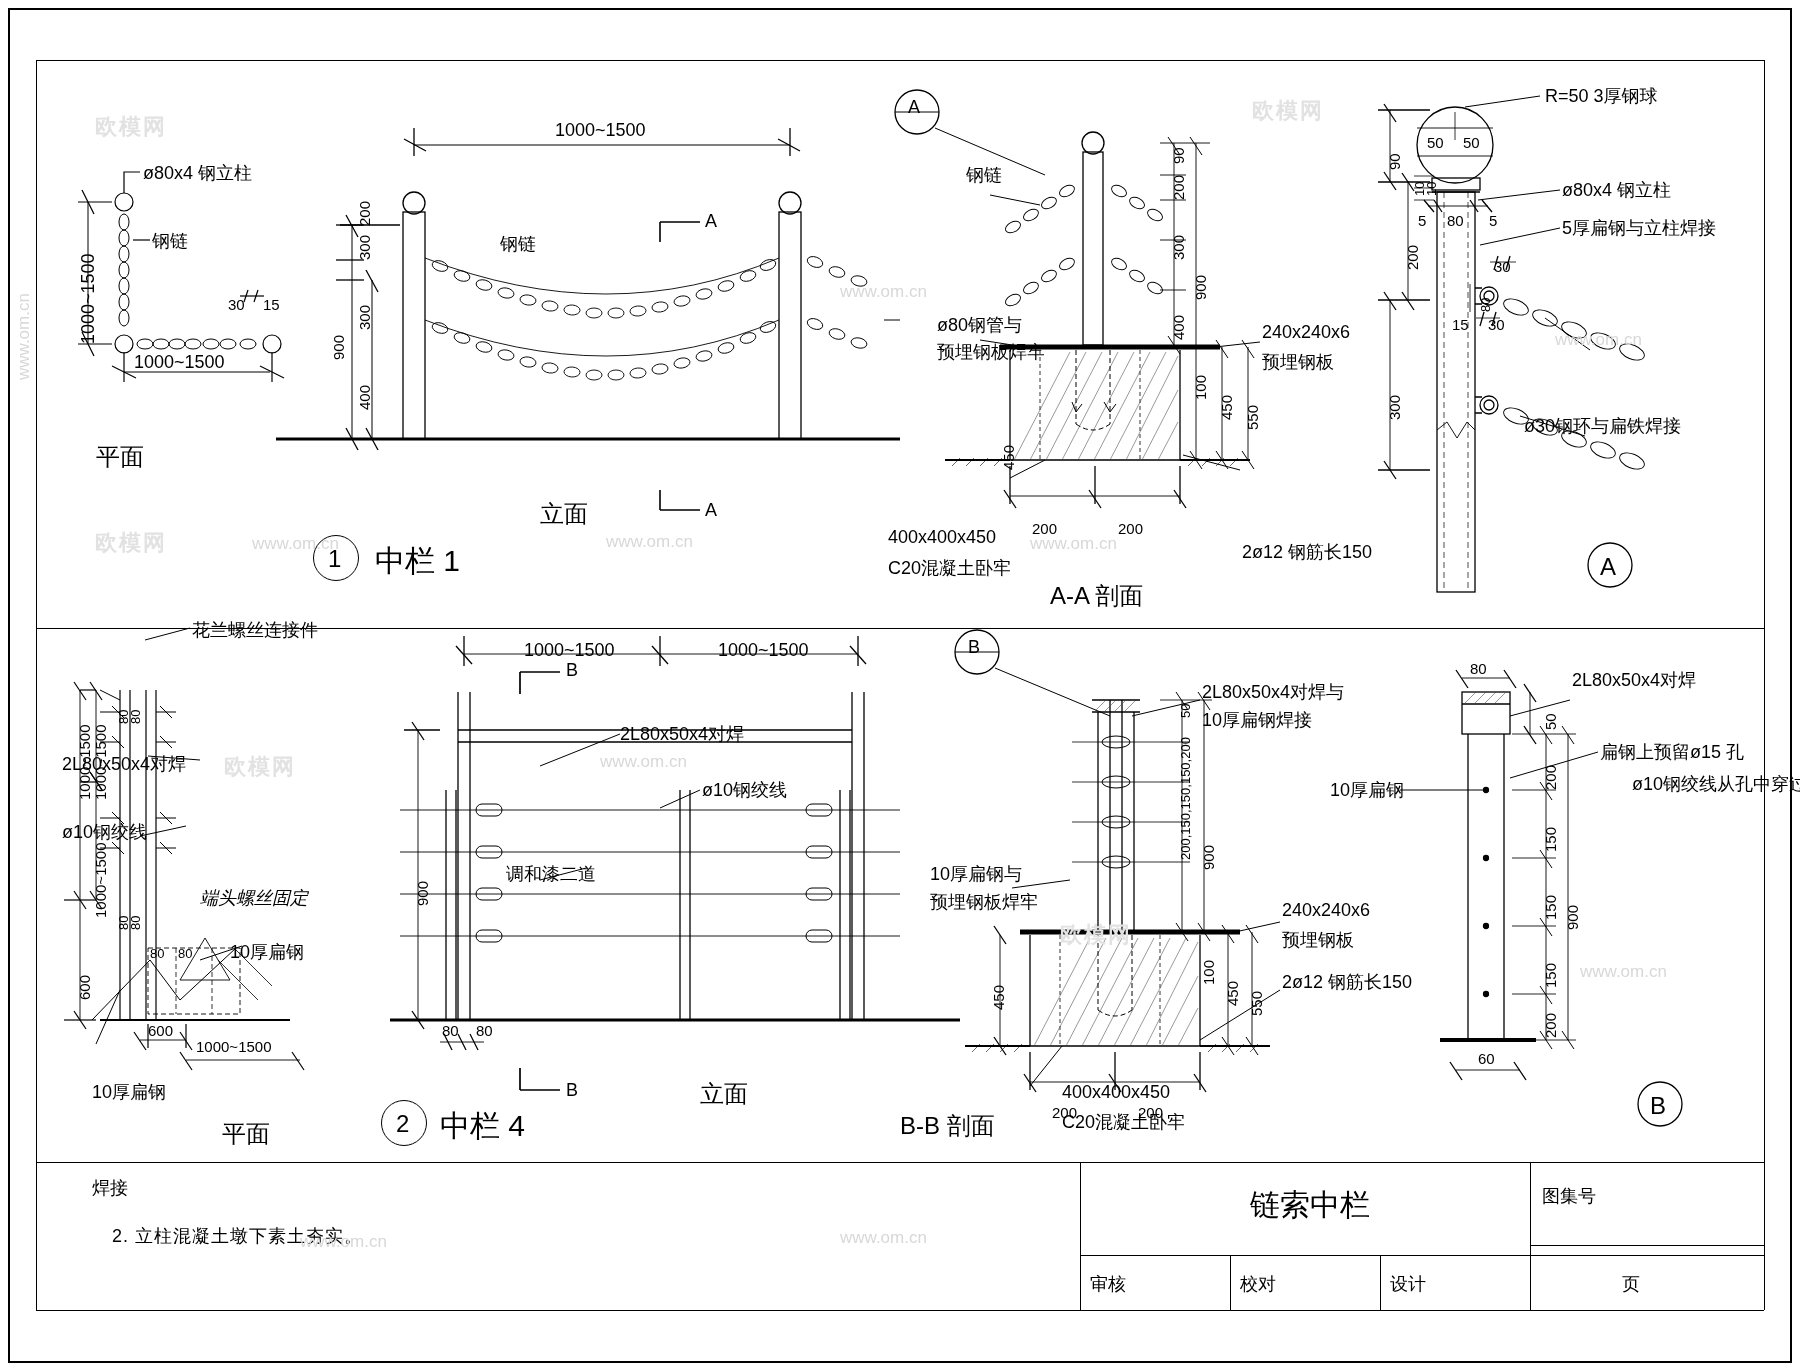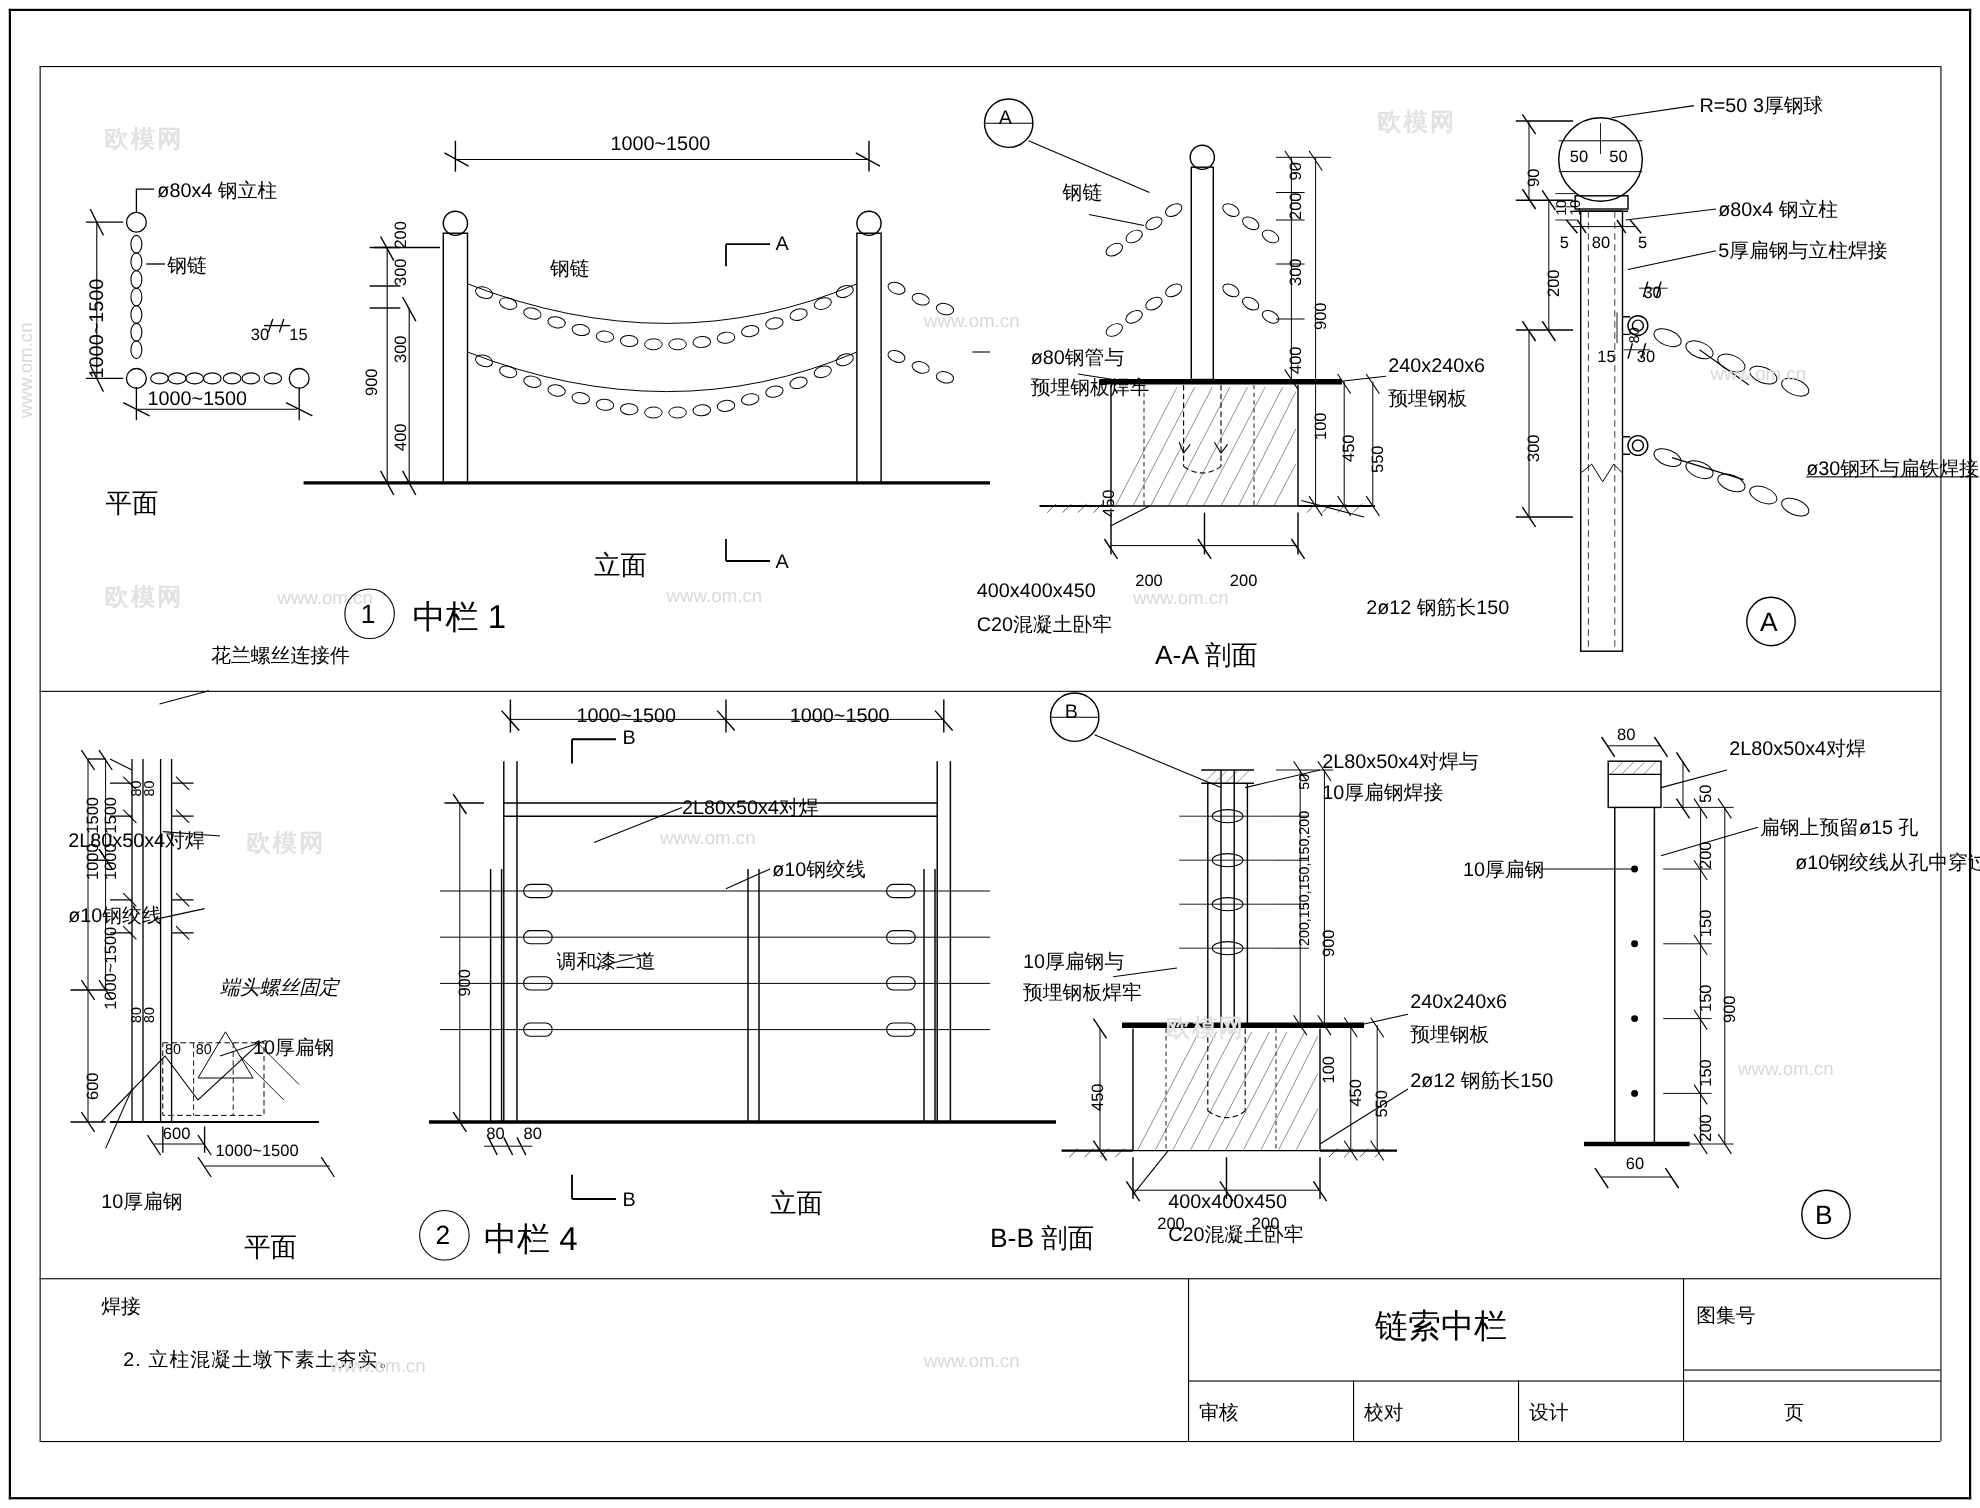--- a/index.html
+++ b/index.html
@@ -431,21 +431,21 @@
   <div class="txt t13" style="left:1447px;top:212px;">80</div>
   <div class="txt t13" style="left:1489px;top:212px;">5</div>
   <div class="txt t15" style="left:1562px;top:178px;">ø80x4 钢立柱</div>
   <div class="txt t15" style="left:1562px;top:216px;">5厚扁钢与立柱焊接</div>
   <div class="txt t13" style="left:1494px;top:258px;">30</div>
   <div class="txt t13" style="left:1452px;top:316px;">15</div>
   <div class="txt t13" style="left:1488px;top:316px;">30</div>
   <div class="txt t13 vert" style="left:1404px;top:270px;transform:rotate(-90deg);">200</div>
   <div class="txt t13 vert" style="left:1386px;top:420px;transform:rotate(-90deg);">300</div>
   <div class="txt t11 vert" style="left:1478px;top:312px;transform:rotate(-90deg);">80</div>
-  <div class="txt t15" style="left:1642px;top:414px;text-decoration:underline;">ø30钢环与扁铁焊接</div>
+  <div class="txt t15" style="left:1524px;top:414px;">ø30钢环与扁铁焊接</div>
   <div class="txt t20" style="left:1600px;top:553px;">A</div>
 
   <svg width="1800" height="1371">
     <g stroke="#000" fill="none" stroke-width="1.2">
 
       <path d="M120 690 L120 1020"></path>
       <path d="M130 690 L130 1020"></path>
       <path d="M146 690 L146 1020"></path>
       <path d="M156 690 L156 1020"></path>
 
@@ -501,21 +501,21 @@
       <path d="M140 1040 L186 1040" stroke-width="0.9"></path>
       <path d="M134 1032 L146 1050"></path>
       <path d="M180 1032 L192 1050"></path>
       <path d="M148 1024 L148 1048"></path>
       <path d="M186 1024 L186 1048"></path>
       <path d="M186 1060 L300 1060" stroke-width="0.9"></path>
       <path d="M180 1052 L192 1070"></path>
       <path d="M292 1052 L304 1070"></path>
     </g>
   </svg>
-  <div class="txt t15" style="left:192px;top:584px;font-family:Liberation Mono, monospace;">花兰螺丝连接件</div>
+  <div class="txt t15" style="left:192px;top:618px;font-family:Liberation Mono, monospace;">花兰螺丝连接件</div>
   <div class="txt t15" style="left:62px;top:752px;">2L80x50x4对焊</div>
   <div class="txt t15" style="left:62px;top:820px;">ø10钢绞线</div>
   <div class="txt t15" style="left:200px;top:886px;font-style:italic;">端头螺丝固定</div>
   <div class="txt t15" style="left:230px;top:940px;">10厚扁钢</div>
   <div class="txt t15" style="left:92px;top:1080px;">10厚扁钢</div>
   <div class="txt t15" style="left:92px;top:1176px;">焊接</div>
   <div class="txt t11 vert" style="left:116px;top:724px;transform:rotate(-90deg);">80</div>
   <div class="txt t11 vert" style="left:128px;top:724px;transform:rotate(-90deg);">80</div>
   <div class="txt t11 vert" style="left:116px;top:930px;transform:rotate(-90deg);">80</div>
   <div class="txt t11 vert" style="left:128px;top:930px;transform:rotate(-90deg);">80</div>

